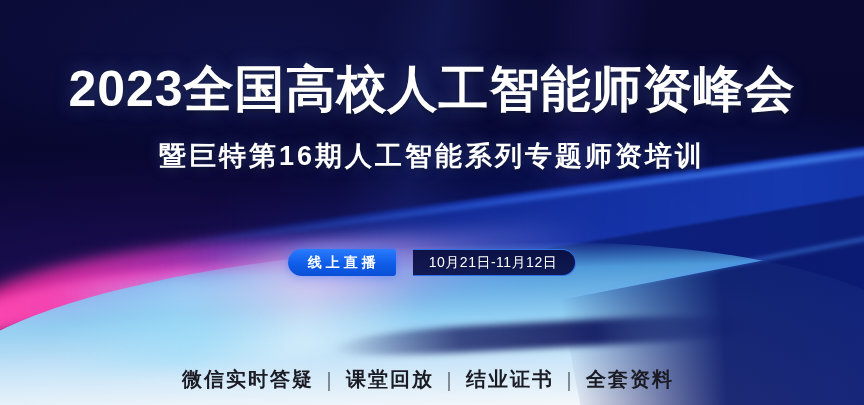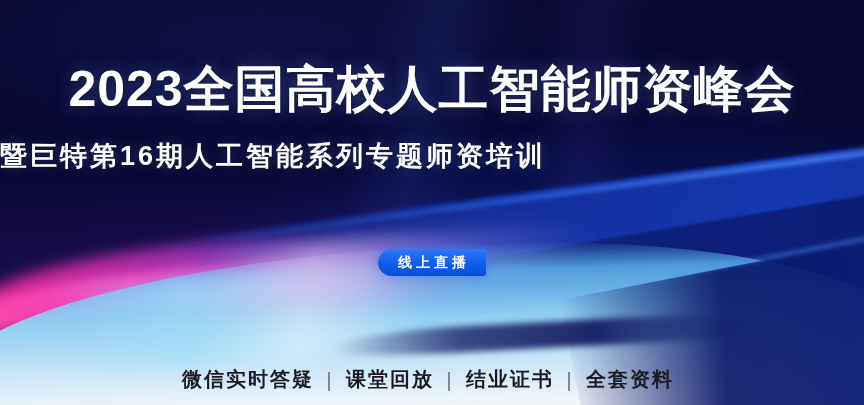--- a/index.html
+++ b/index.html
@@ -218,21 +218,21 @@
     font-weight: bold;
     letter-spacing: 1px;
     line-height: 1;
     white-space: nowrap;
     text-shadow: 0 0 18px rgba(120,160,255,0.35), 0 2px 5px rgba(0,0,0,0.55);
   }
 
   .subtitle {
     position: absolute;
     top: 143px; left: 0; right: 0;
-    text-align: left;
+    text-align: center;
     color: #ffffff;
     font-size: 27px;
     font-weight: bold;
     letter-spacing: 3px;
     line-height: 1;
     white-space: nowrap;
     text-shadow: 0 0 14px rgba(110,150,250,0.35), 0 2px 4px rgba(0,0,0,0.5);
   }
 
   
@@ -313,20 +313,21 @@
 
   <div class="content">
 
     <div class="title">2023全国高校人工智能师资峰会</div>
 
     <div class="subtitle">暨巨特第16期人工智能系列专题师资培训</div>
 
     <div class="badge">
       <div class="badge-inner">
         <div class="badge-live">线上直播</div>
+        <div class="badge-date">10月21日-11月12日</div>
       </div>
     </div>
 
     <div class="footer">
       <span>微信实时答疑</span>
       <span class="sep">|</span>
       <span>课堂回放</span>
       <span class="sep">|</span>
       <span>结业证书</span>
       <span class="sep">|</span>

